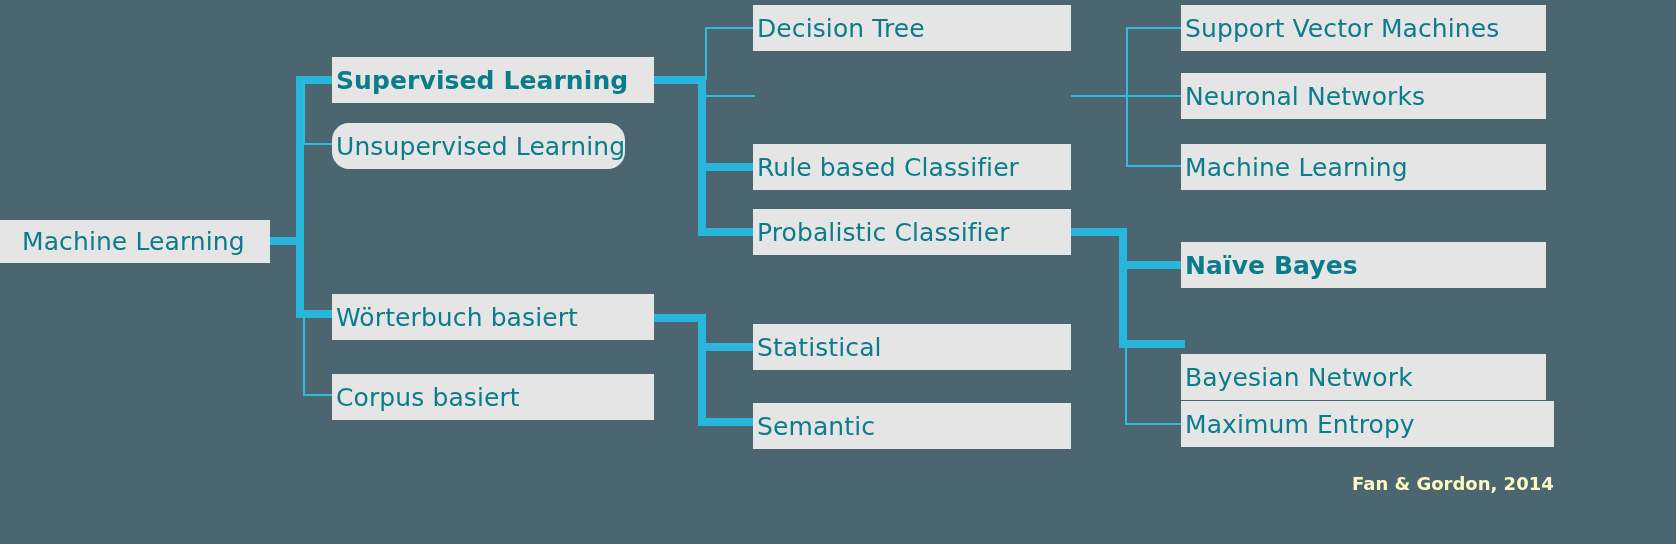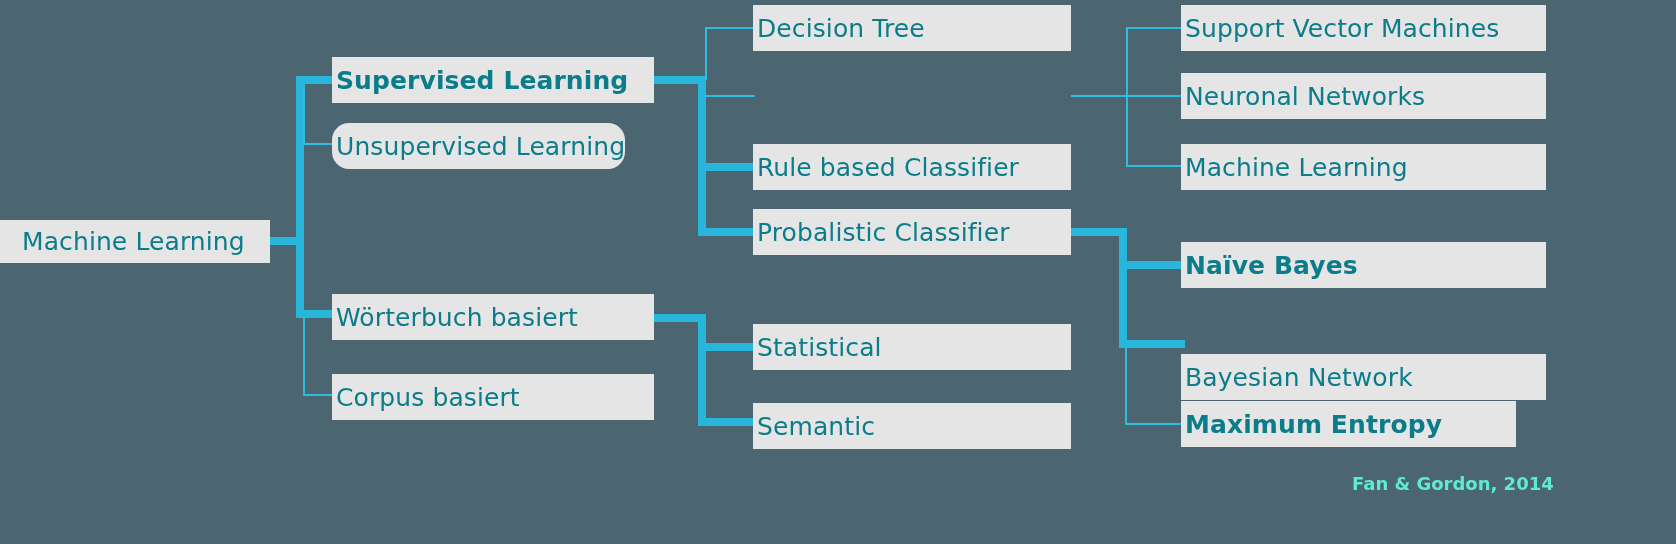--- a/index.html
+++ b/index.html
@@ -29,21 +29,21 @@
     overflow: hidden;
   }
   .node.root { padding-left: 22px; }
   .conn {
     position: absolute;
     background: #29b6dc;
   }
   .conn.thin { background: #2fbcdf; }
   .credit {
     position: absolute;
-    color: #5eead4;
+    color: #fef9c3;
     font-size: 18px;
     font-weight: bold;
     white-space: nowrap;
   }
 </style>
 </head>
 <body>
 
 <div id="canvas">
 
@@ -131,19 +131,19 @@
   </div>
   <div class="node" style="left:1181px; top:144px; width:365px; height:46px;">
     <span>Machine Learning</span>
   </div>
   <div class="node" style="left:1181px; top:242px; width:365px; height:46px;font-weight:bold;">
     <span>Naïve Bayes</span>
   </div>
   <div class="node" style="left:1181px; top:321px; width:365px; height:46px;margin-top:33px;">
     <span>Bayesian Network</span>
   </div>
-  <div class="node" style="left:1181px; top:401px; width:335px; height:46px;font-weight:bold;">
+  <div class="node" style="left:1181px; top:401px; width:373px; height:46px;">
     <span>Maximum Entropy</span>
   </div>
 
   <div class="credit" style="left:1352px; top:473px;">Fan &amp; Gordon, 2014</div>
 
 </div>
 
 </body></html>

